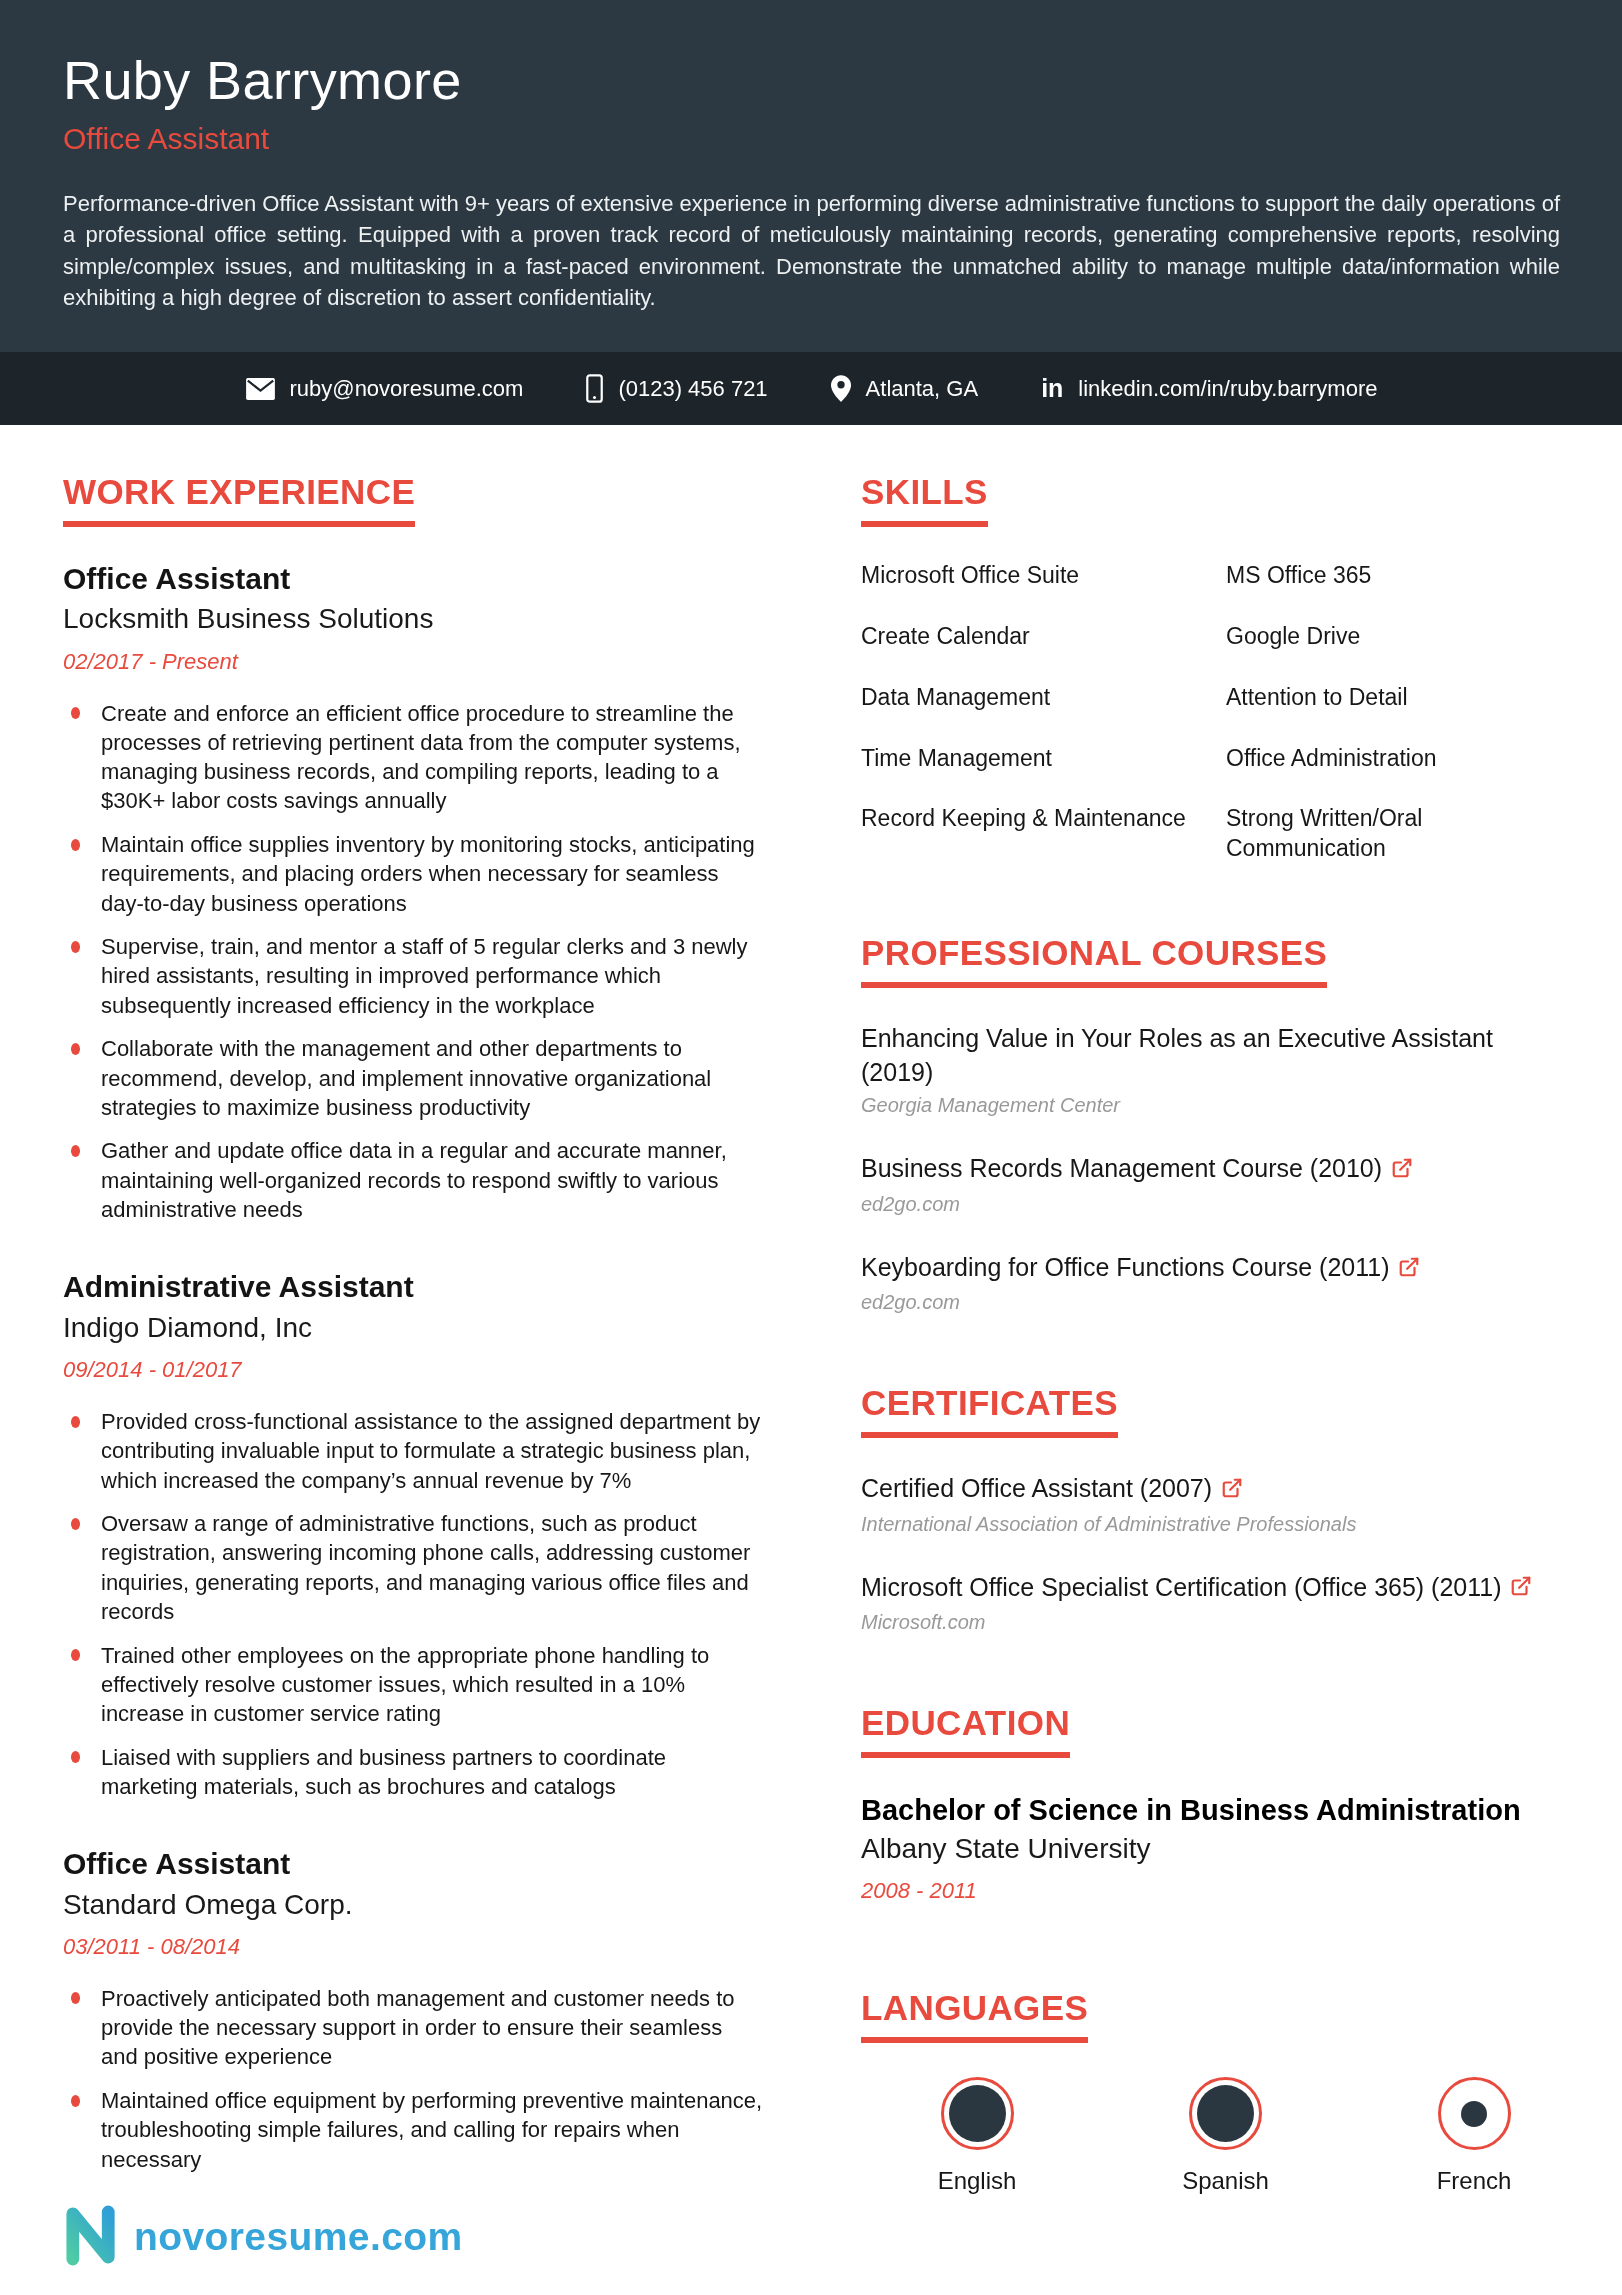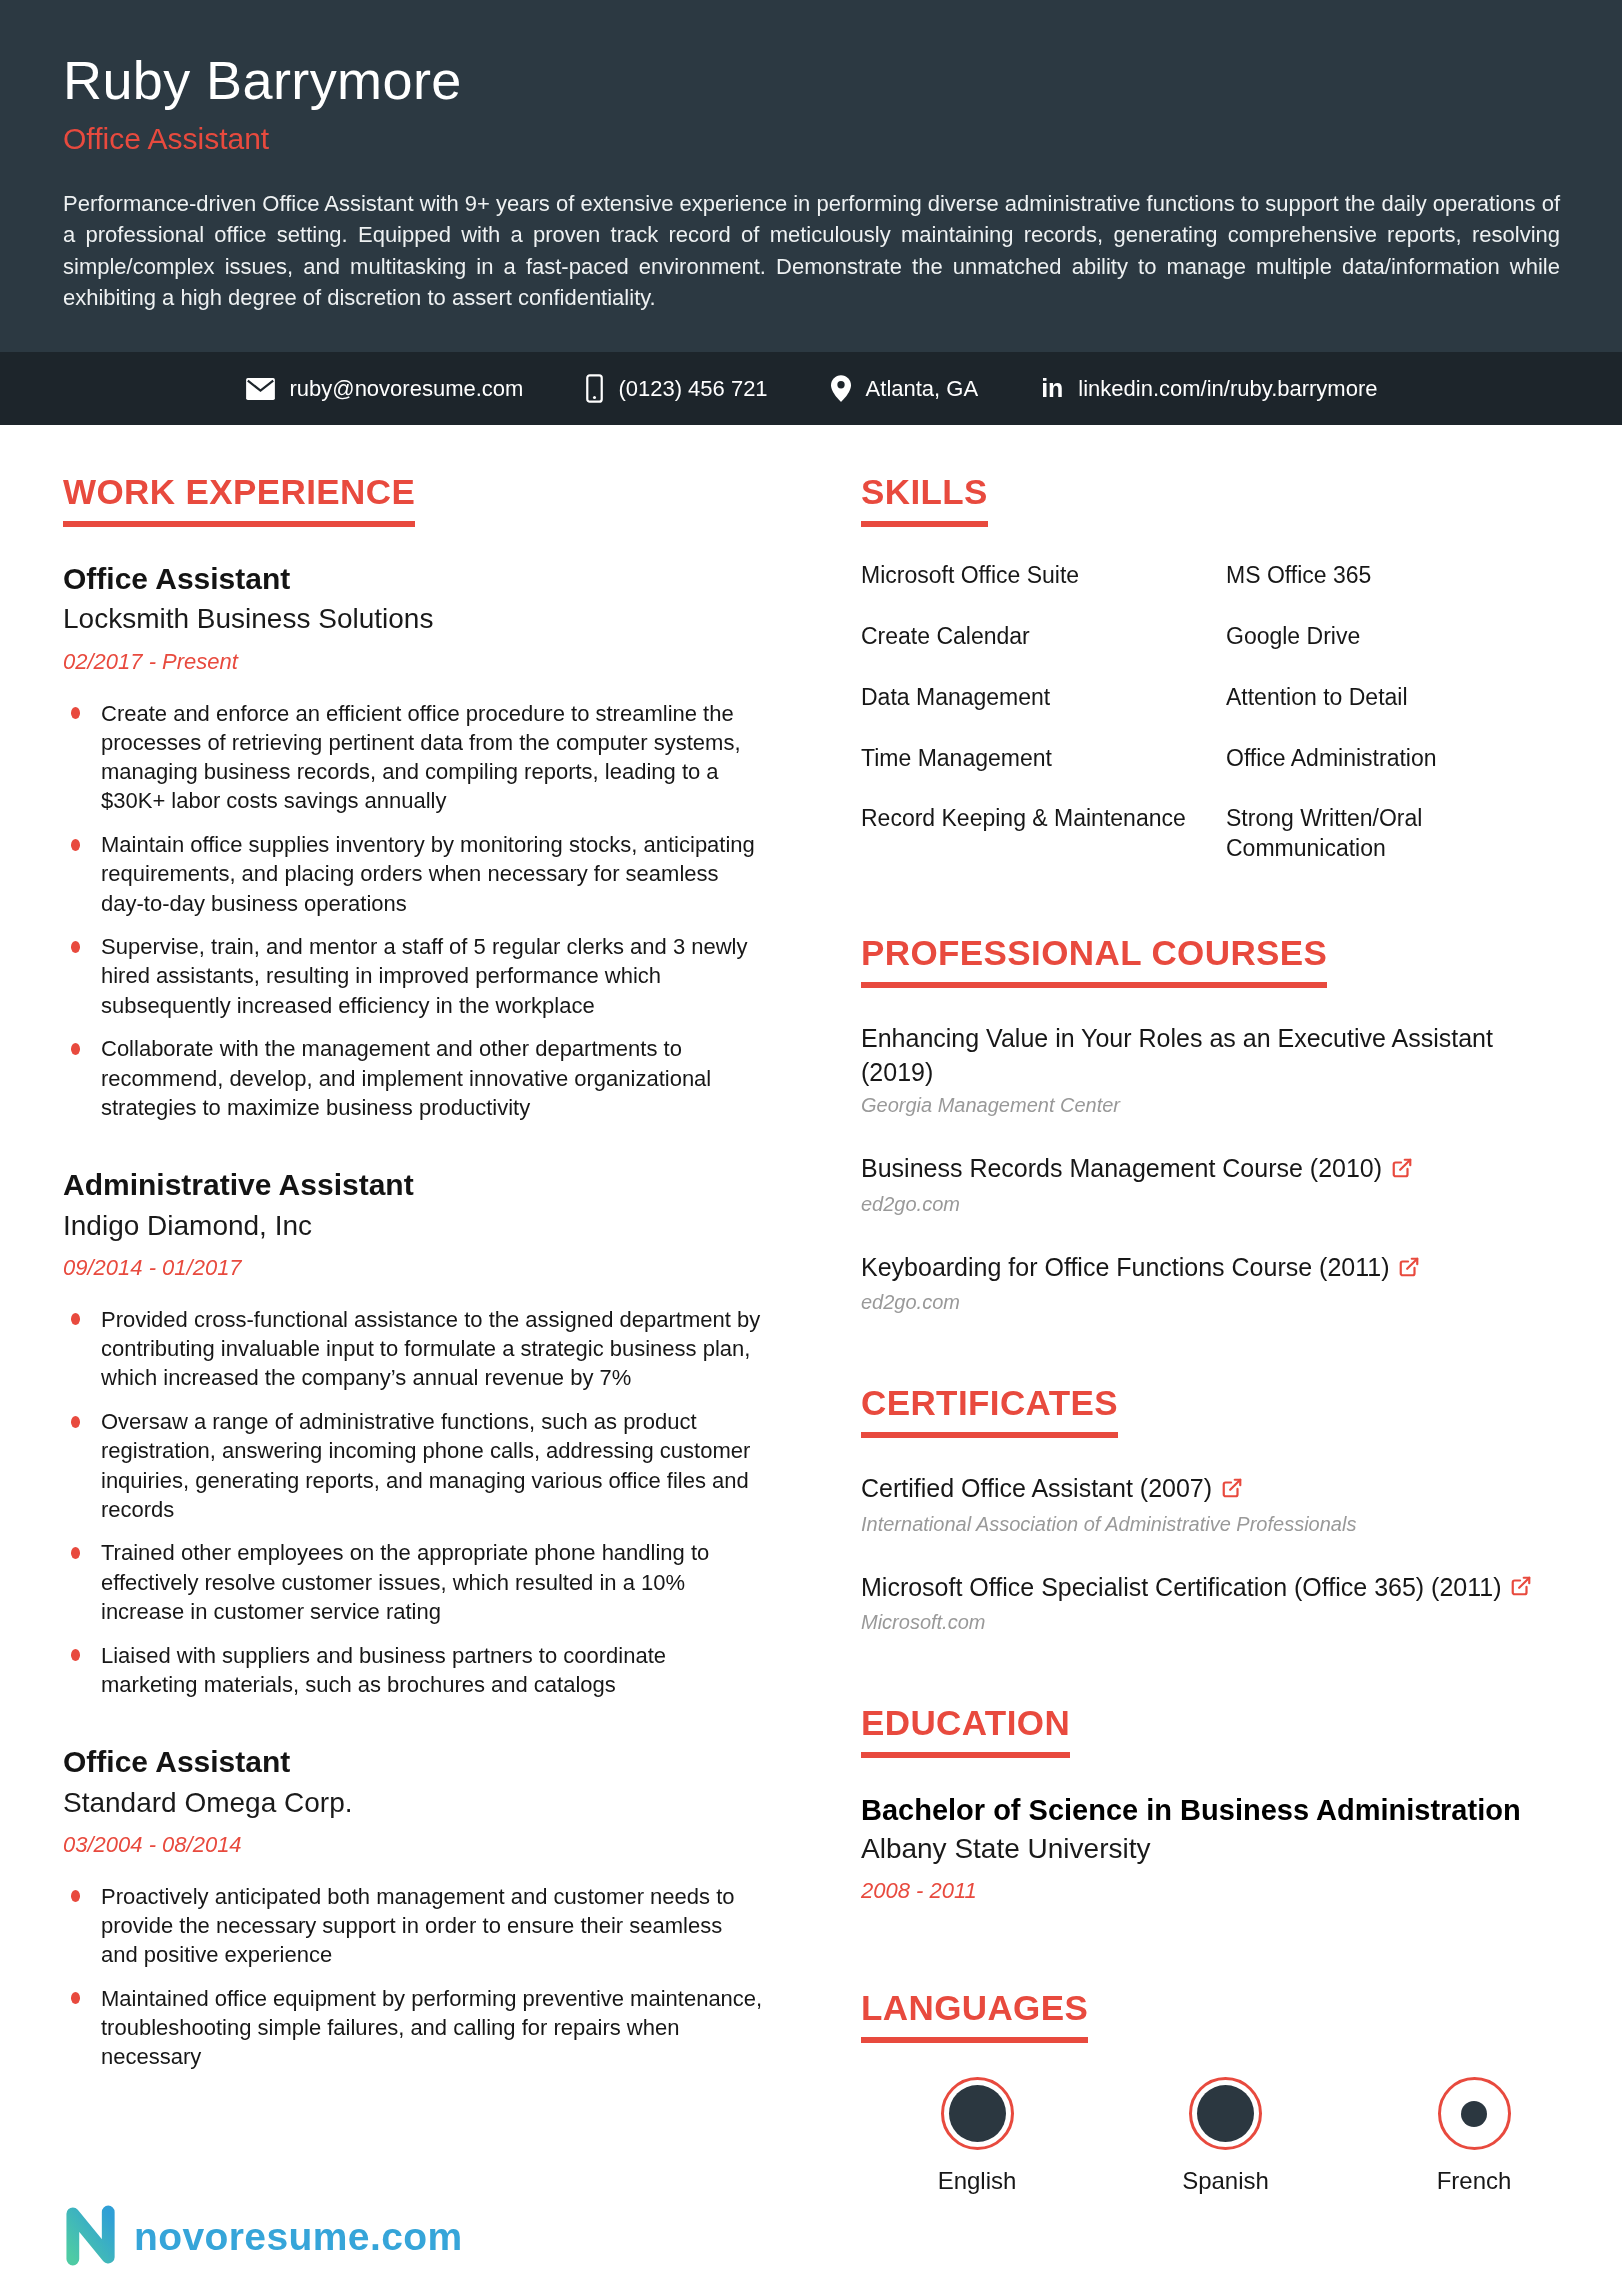--- a/index.html
+++ b/index.html
@@ -125,39 +125,40 @@
 
       <div class="job">
         <div class="job-title">Office Assistant</div>
         <div class="job-company">Locksmith Business Solutions</div>
         <div class="job-dates">02/2017 - Present</div>
         <ul class="bullets">
           <li>Create and enforce an efficient office procedure to streamline the processes of retrieving pertinent data from the computer systems, managing business records, and compiling reports, leading to a $30K+ labor costs savings annually</li>
           <li>Maintain office supplies inventory by monitoring stocks, anticipating requirements, and placing orders when necessary for seamless day-to-day business operations</li>
           <li>Supervise, train, and mentor a staff of 5 regular clerks and 3 newly hired assistants, resulting in improved performance which subsequently increased efficiency in the workplace</li>
           <li>Collaborate with the management and other departments to recommend, develop, and implement innovative organizational strategies to maximize business productivity</li>
+          <li>Gather and update office data in a regular and accurate manner, maintaining well-organized records to respond swiftly to various administrative needs</li>
         </ul>
       </div>
 
       <div class="job">
         <div class="job-title">Administrative Assistant</div>
         <div class="job-company">Indigo Diamond, Inc</div>
         <div class="job-dates">09/2014 - 01/2017</div>
         <ul class="bullets">
           <li>Provided cross-functional assistance to the assigned department by contributing invaluable input to formulate a strategic business plan, which increased the company’s annual revenue by 7%</li>
           <li>Oversaw a range of administrative functions, such as product registration, answering incoming phone calls, addressing customer inquiries, generating reports, and managing various office files and records</li>
           <li>Trained other employees on the appropriate phone handling to effectively resolve customer issues, which resulted in a 10% increase in customer service rating</li>
           <li>Liaised with suppliers and business partners to coordinate marketing materials, such as brochures and catalogs</li>
         </ul>
       </div>
 
       <div class="job">
         <div class="job-title">Office Assistant</div>
         <div class="job-company">Standard Omega Corp.</div>
-        <div class="job-dates">03/2004 - 08/2014</div>
+        <div class="job-dates">03/2011 - 08/2014</div>
         <ul class="bullets">
           <li>Proactively anticipated both management and customer needs to provide the necessary support in order to ensure their seamless and positive experience</li>
           <li>Maintained office equipment by performing preventive maintenance, troubleshooting simple failures, and calling for repairs when necessary</li>
         </ul>
       </div>
     </div>
 
     <div class="col-right">
 
       <div class="section-block">

